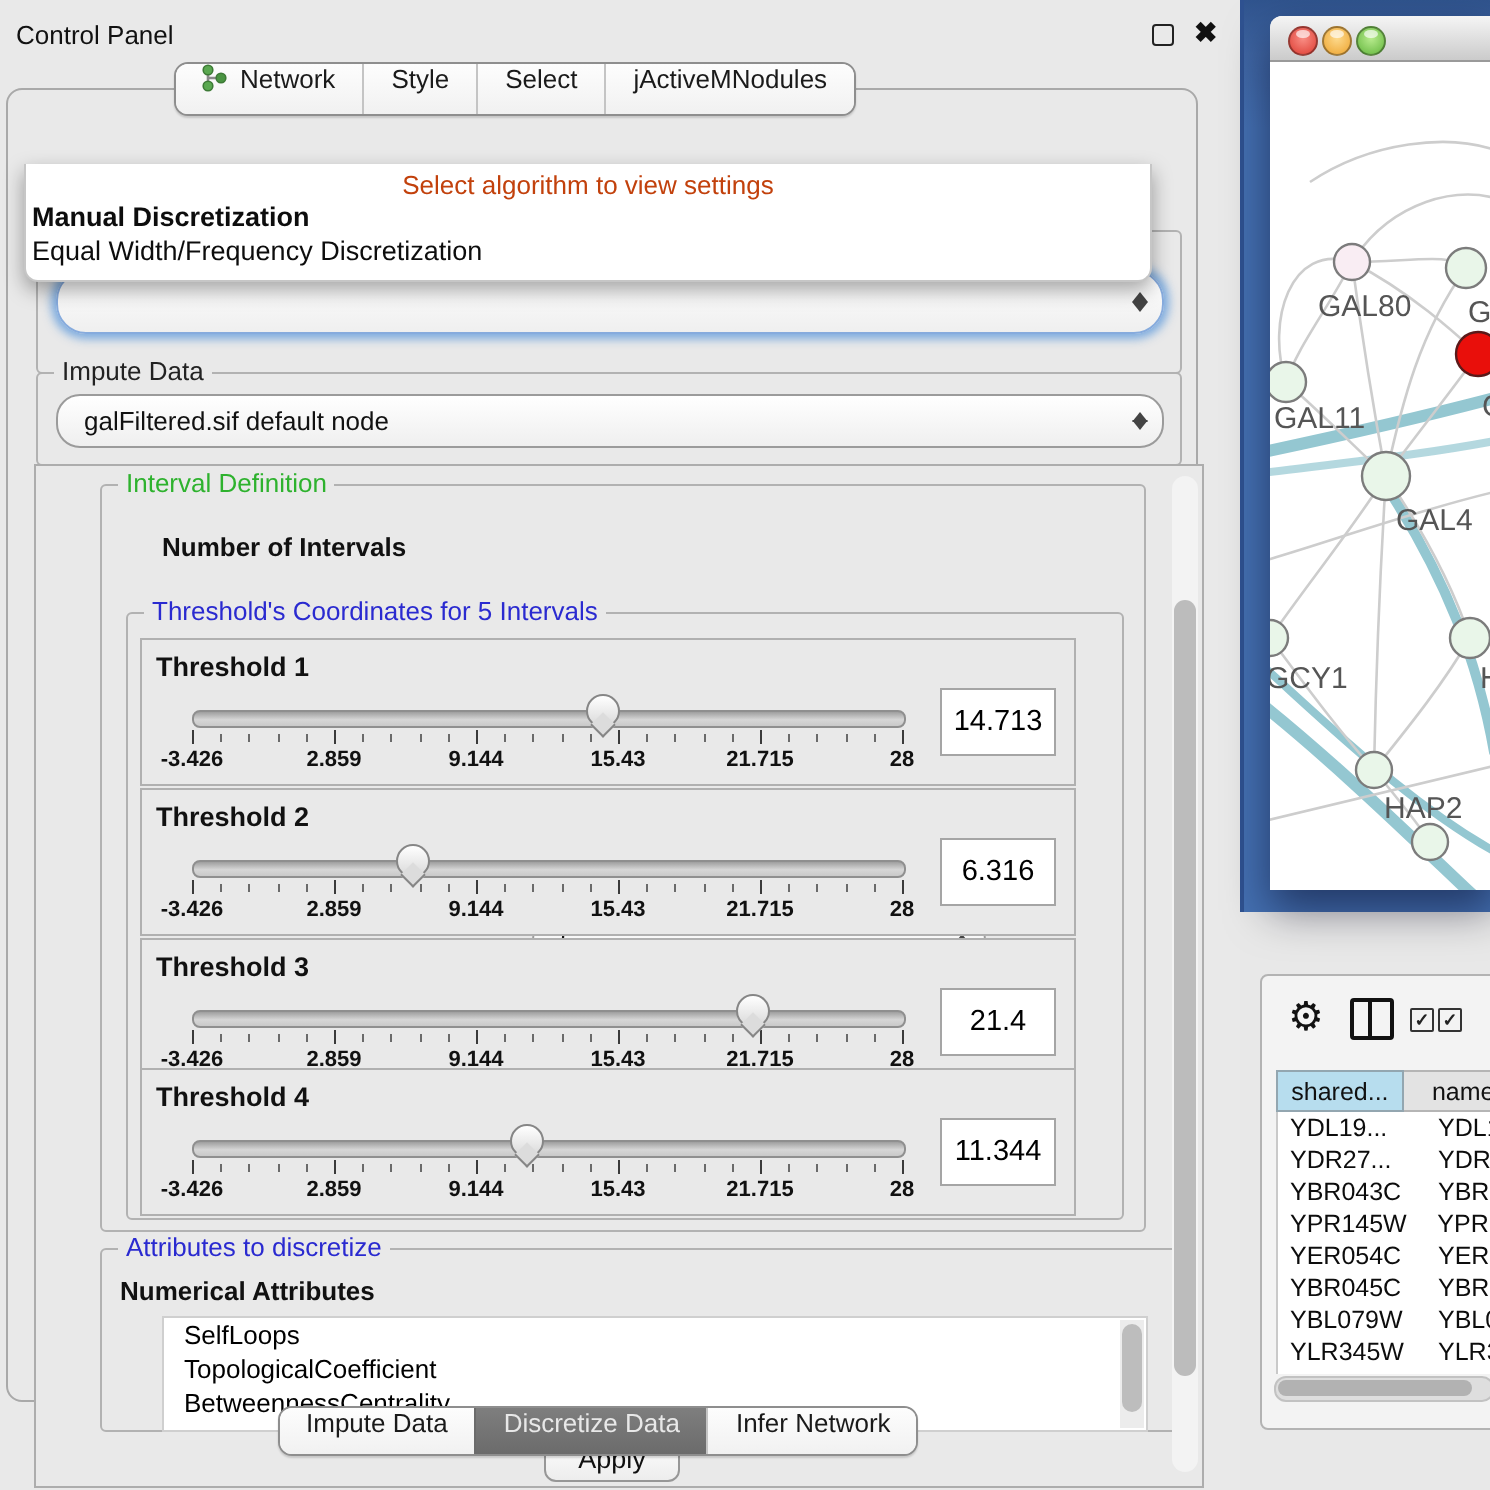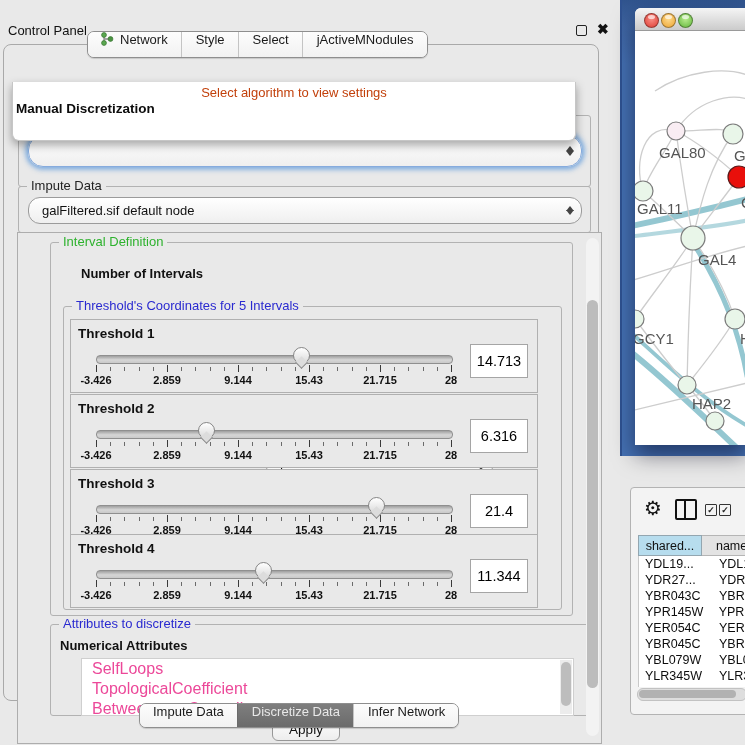--- a/index.html
+++ b/index.html
@@ -2,21 +2,21 @@
 <html><head>
 <meta charset="utf-8">
 <style>
   html,body{margin:0;padding:0;}
   body{width:745px;height:745px;position:relative;overflow:hidden;
        background:#e8e8e8;font-family:"Liberation Sans",sans-serif;color:#1a1a1a;
        -webkit-font-smoothing:antialiased;}
 
   
   #control-panel{position:absolute;left:0;top:0;width:620px;height:745px;background:#e9e9e9;}
-  #cp-titlebar{position:absolute;left:0;top:17px;width:620px;height:26px;text-align:right;}
+  #cp-titlebar{position:absolute;left:0;top:4px;width:620px;height:26px;text-align:right;}
   #cp-title{position:absolute;left:8px;top:6px;font-size:13px;color:#111;}
   #float-btn{position:absolute;left:576px;top:8px;width:9px;height:9px;border:1.6px solid #222;border-radius:2px;}
   #close-btn{position:absolute;left:597px;top:4px;font-size:14px;font-weight:bold;color:#111;cursor:default;}
 
   
   .segbar{position:absolute;display:flex;height:25px;border:1px solid #8e8e8e;border-radius:7px;
           overflow:hidden;background:#fbfbfb;box-shadow:0 1px 1px rgba(0,0,0,.15);}
   .seg{display:flex;padding:0 13px;font-size:13px;color:#1a1a1a;
        background:linear-gradient(#fdfdfd,#f1f1f1);white-space:nowrap;}
   .seg + .seg{border-left:1px solid #c4c4c4;padding-left:14px;}
@@ -81,21 +81,21 @@
   .tick{position:absolute;top:47px;width:1px;height:4px;background:#6a6a6a;}
   .tick.major{top:45px;height:7px;background:#3a3a3a;}
   .num{position:absolute;top:54px;transform:translateX(-50%);font-size:11px;font-weight:bold;color:#111;white-space:nowrap;}
   .valbox{position:absolute;left:399px;top:24px;width:56px;height:32px;background:#fff;
           border:1px solid #a5a5a5;font-size:14.5px;text-align:center;line-height:32px;color:#000;
           font-family:"Liberation Sans",sans-serif;}
 
   #attr-group{left:32px;top:391px;width:541px;height:90px;}
   #attr-label{position:absolute;left:9px;top:13px;font-size:13px;font-weight:bold;color:#111;}
   #attr-list{position:absolute;left:30px;top:33px;width:491px;height:56px;background:#fff;border:1px solid #cfcfcf;overflow:hidden;}
-  .attr-item{font-size:16px;padding:1px 4px 1px 10px;color:#ec4899;white-space:nowrap;}
+  .attr-item{font-size:13px;padding:1px 4px 1px 10px;color:#000000;white-space:nowrap;}
   #attr-scroll{position:absolute;right:1px;top:1px;width:12px;height:54px;background:#ececec;}
   #attr-scroll .vthumb{position:absolute;left:1px;top:2px;width:10px;height:44px;background:#bdbdbd;border-radius:5px;}
 
   #apply-btn{position:absolute;left:254px;top:484px;width:66px;height:22px;border:1px solid #979797;border-radius:6px;
              background:linear-gradient(#ffffff,#ededed);font-size:13.5px;color:#111;
              display:flex;align-items:center;justify-content:center;}
 
   
   #side{position:absolute;left:620px;top:0;width:125px;height:745px;background:#e8e8e8;}
   #net-zone{position:absolute;left:0;top:0;width:125px;height:456px;
@@ -403,20 +403,21 @@
         <span>Discretize Data</span>
       </div>
       <div class="seg">
         <span>Infer Network</span>
       </div>
     </div>
 
   <div id="algo-popup">
     <div class="hint">Select algorithm to view settings</div>
     <div class="opt bold">Manual Discretization</div>
+    <div class="opt">Equal Width/Frequency Discretization</div>
   </div>
 </div>
 
 <div id="side">
   <div id="net-zone">
     <div id="net-window">
       <div id="net-titlebar">
         <div class="light" id="light-red"></div>
         <div class="light" id="light-yellow"></div>
         <div class="light" id="light-green"></div>

